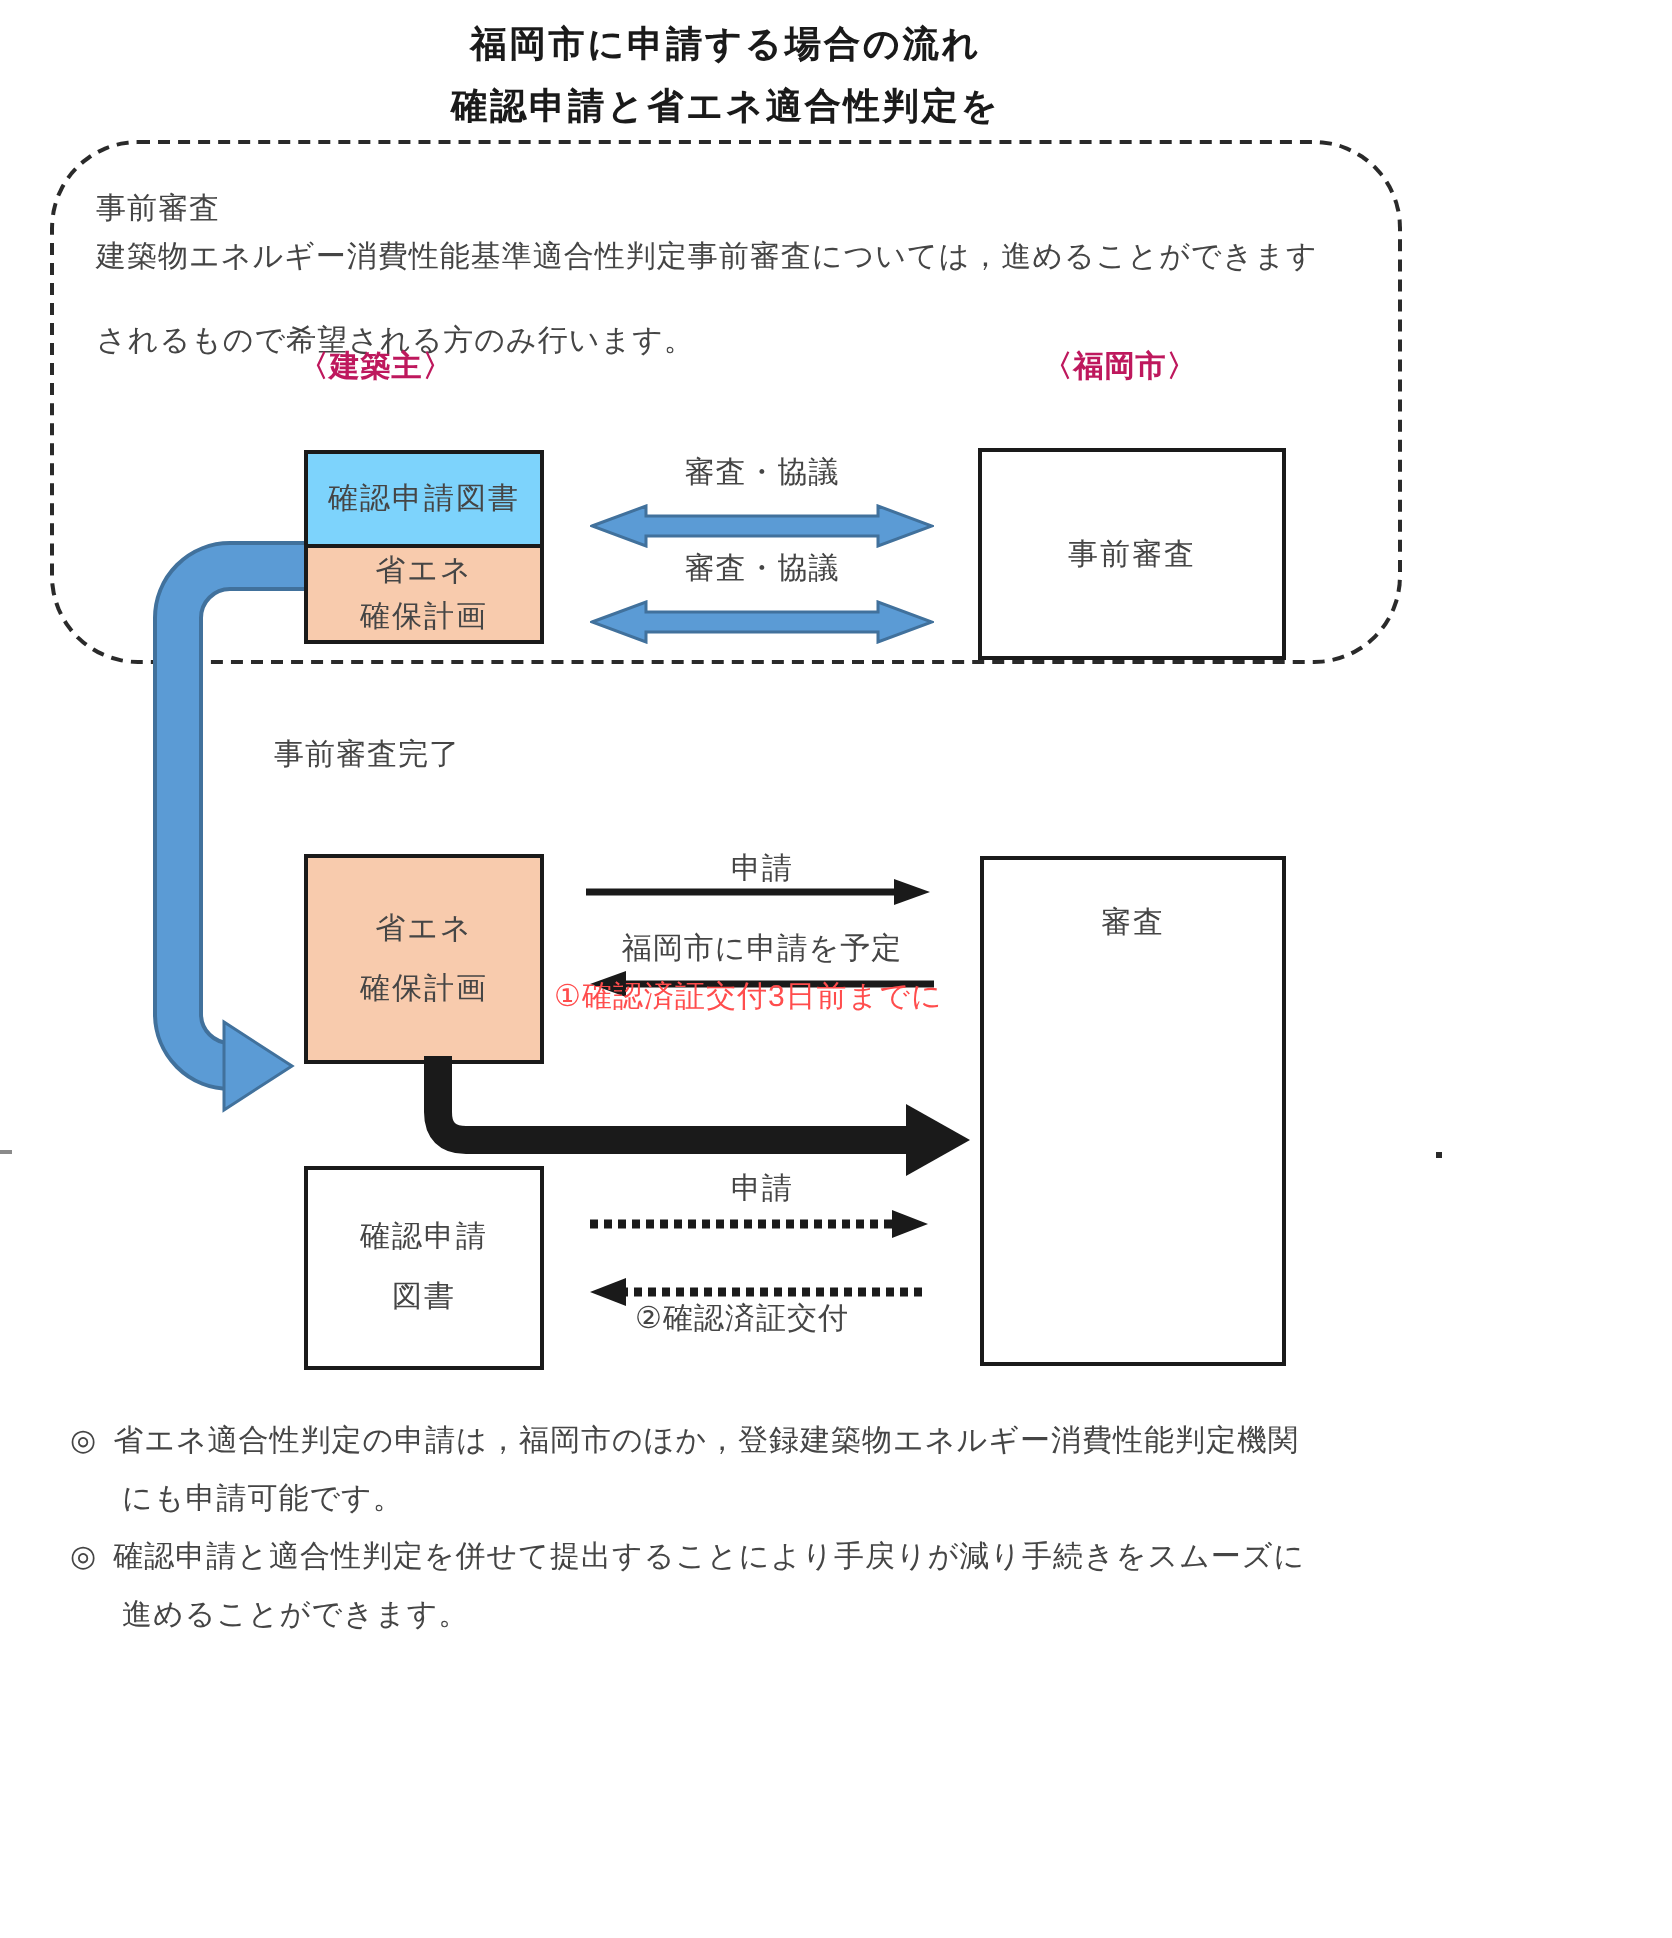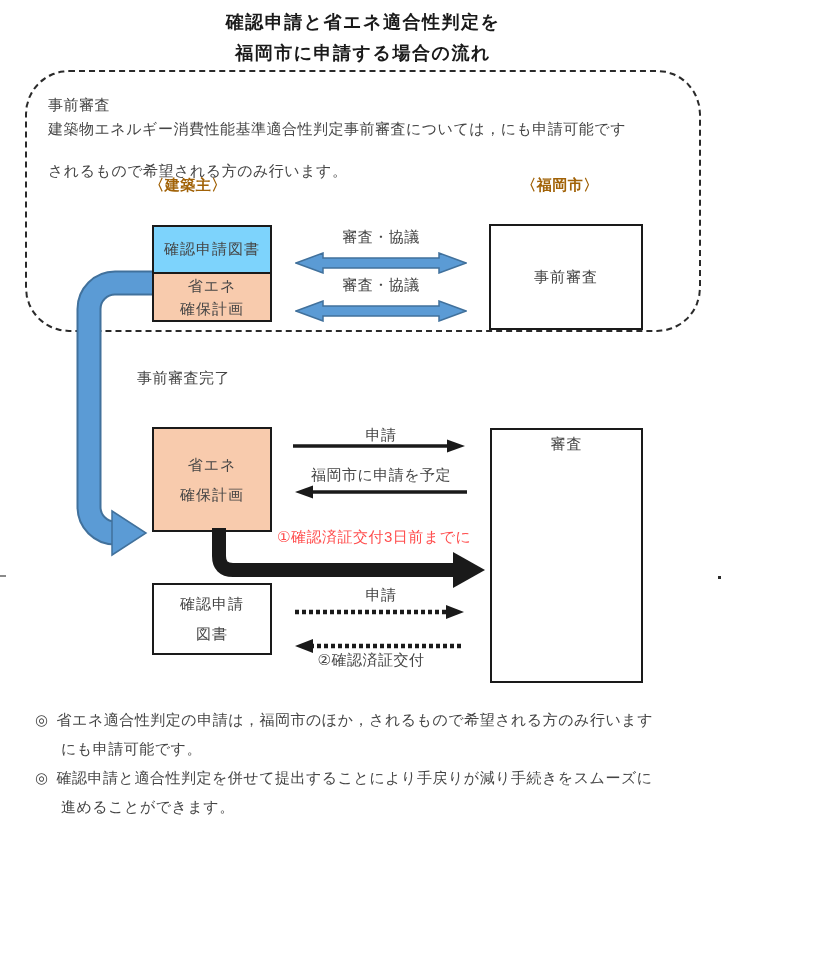--- a/index.html
+++ b/index.html
@@ -2,21 +2,21 @@
 <html style="--blue: #5B9BD5; --blue-border: #41719C; --peach: #F8CBAD; --red: #FF4D4D; --ink: #454545;"><head>
 <meta charset="utf-8">
 <style>
   html,body{margin:0;padding:0;background:#fff;}
   .canvas{
     position:relative;width:836px;height:969px;background:#fff;overflow:hidden;
     font-family:"Liberation Sans","DejaVu Sans",sans-serif;
   }
   .abs{position:absolute;}
   .txt{color:var(--ink);font-size:15px;letter-spacing:0.5px;white-space:nowrap;line-height:18px;}
-  .bold{font-weight:bold;color:#a16207;}
+  .bold{font-weight:bold;color:#be185d;font-family:Liberation Mono, monospace;}
   .center{text-align:center;}
   .title{
     position:absolute;left:63px;top:7px;width:600px;text-align:center;
     font-weight:bold;font-size:18px;line-height:31px;letter-spacing:1.5px;color:#1a1a1a;
   }
   .dashed-frame{
     position:absolute;left:25px;top:70px;width:676px;height:262px;
     border:2px dashed #2a2a2a;border-radius:44px;box-sizing:border-box;
   }
   .box{
@@ -30,38 +30,38 @@
   .docbox-top{height:45px;border-bottom:2px solid #1a1a1a;display:flex;align-items:center;justify-content:center;}
   .docbox-bottom{background:var(--peach);height:46px;display:flex;flex-direction:column;
     align-items:center;justify-content:center;line-height:23px;}
   .lh30{line-height:30px;}
   .red{color:var(--red);}
   .blue-fill{fill:var(--blue);stroke:var(--blue-border);stroke-width:1.5;}
   .pipe-outer{fill:none;stroke:var(--blue-border);stroke-width:25;}
   .pipe-inner{fill:none;stroke:var(--blue);stroke-width:21;}
   .blk-line{stroke:#1a1a1a;fill:none;}
   .blk-fill{fill:#1a1a1a;}
-  .review-box{justify-content:flex-start;padding-top:5px;}
+  .review-box{justify-content:flex-start;padding-top:22px;}
   .note-line{position:absolute;color:var(--ink);font-size:15px;letter-spacing:0.5px;white-space:nowrap;}
   .note-marker{margin-right:8px;}
 </style>
 </head>
 <body>
 
 <div class="canvas">
 
   <div class="title">
+    <div>福岡市に申請する場合の流れ</div>
     <div>確認申請と省エネ適合性判定を</div>
-    <div>福岡市に申請する場合の流れ</div>
   </div>
 
   <div class="dashed-frame"></div>
 
   <div class="abs txt" style="left:48px;top:96px;">事前審査</div>
-  <div class="abs txt" style="left:48px;top:120px;">建築物エネルギー消費性能基準適合性判定事前審査については，にも申請可能です</div>
+  <div class="abs txt" style="left:48px;top:120px;">建築物エネルギー消費性能基準適合性判定事前審査については，進めることができます</div>
   <div class="abs txt" style="left:48px;top:150px;margin-top:12px;">されるもので希望される方のみ行います。</div>
   <div class="abs txt bold center" style="left:128px;top:176px;width:120px;">〈建築主〉</div>
   <div class="abs txt bold center" style="left:500px;top:176px;width:120px;">〈福岡市〉</div>
 
   <svg class="abs" style="left:58px;top:253px;" width="160" height="310">
     <path class="pipe-outer" d="M 96 30 L 57 30 A 26 26 0 0 0 31 56 L 31 254 A 26 26 0 0 0 57 280 L 60 280"></path>
     <path class="pipe-inner" d="M 96 30 L 57 30 A 26 26 0 0 0 31 56 L 31 254 A 26 26 0 0 0 57 280 L 60 280"></path>
     <polygon class="blue-fill" points="54,258 54,302 88,280"></polygon>
   </svg>
 
@@ -96,28 +96,28 @@
     <line class="blk-line" x1="2" y1="8" x2="157" y2="8" stroke-width="3.5"></line>
     <polygon class="blk-fill" points="156,1.5 156,14.5 174,8"></polygon>
   </svg>
 
   <div class="abs txt center" style="left:295px;top:466px;width:172px;">福岡市に申請を予定</div>
   <svg class="abs" style="left:291px;top:484px;" width="178" height="16">
     <line class="blk-line" x1="176" y1="8" x2="21" y2="8" stroke-width="3.5"></line>
     <polygon class="blk-fill" points="22,1.5 22,14.5 4,8"></polygon>
   </svg>
 
-  <div class="abs txt red" style="left:277px;top:528px;text-align:center;">①確認済証交付3日前までに</div>
+  <div class="abs txt red" style="left:277px;top:490px;text-align:center;">①確認済証交付3日前までに</div>
 
   <svg class="abs" style="left:205px;top:524px;" width="290" height="66">
     <path class="blk-line" d="M 14 4 L 14 32 Q 14 46 28 46 L 250 46" stroke-width="14"></path>
     <polygon class="blk-fill" points="248,28 248,64 280,46"></polygon>
   </svg>
 
-  <div class="box lh30" style="left:152px;top:583px;width:120px;height:72px;">
+  <div class="box lh30" style="left:152px;top:583px;width:120px;height:102px;">
     <div>確認申請</div>
     <div>図書</div>
   </div>
 
   <div class="abs txt center" style="left:295px;top:586px;width:172px;">申請</div>
   <svg class="abs" style="left:291px;top:604px;" width="178" height="16">
     <line class="blk-line" x1="4" y1="8" x2="156" y2="8" stroke-width="4.5" stroke-dasharray="4 3"></line>
     <polygon class="blk-fill" points="155,1 155,15 173,8"></polygon>
   </svg>
 
@@ -125,21 +125,21 @@
     <line class="blk-line" x1="174" y1="8" x2="25" y2="8" stroke-width="4.5" stroke-dasharray="4 3"></line>
     <polygon class="blk-fill" points="26,1 26,15 8,8"></polygon>
   </svg>
   <div class="abs txt center" style="left:285px;top:651px;width:172px;">②確認済証交付</div>
 
   <div class="box review-box" style="left:490px;top:428px;width:153px;height:255px;">
     <div>審査</div>
   </div>
 
   <div class="note-line" style="left:35px;top:711px;">
-    <span class="note-marker">◎</span><span>省エネ適合性判定の申請は，福岡市のほか，されるもので希望される方のみ行います</span>
+    <span class="note-marker">◎</span><span>省エネ適合性判定の申請は，福岡市のほか，登録建築物エネルギー消費性能判定機関</span>
   </div>
   <div class="note-line" style="left:61px;top:740px;text-align:right;">にも申請可能です。</div>
   <div class="note-line" style="left:35px;top:769px;">
     <span class="note-marker">◎</span><span>確認申請と適合性判定を併せて提出することにより手戻りが減り手続きをスムーズに</span>
   </div>
   <div class="note-line" style="left:61px;top:798px;">進めることができます。</div>
 
   <div class="abs" style="left:0;top:575px;width:6px;height:2px;background:#8a8a8a;"></div>
   <div class="abs" style="left:718px;top:576px;width:3px;height:3px;background:#2a2a2a;"></div>
 

